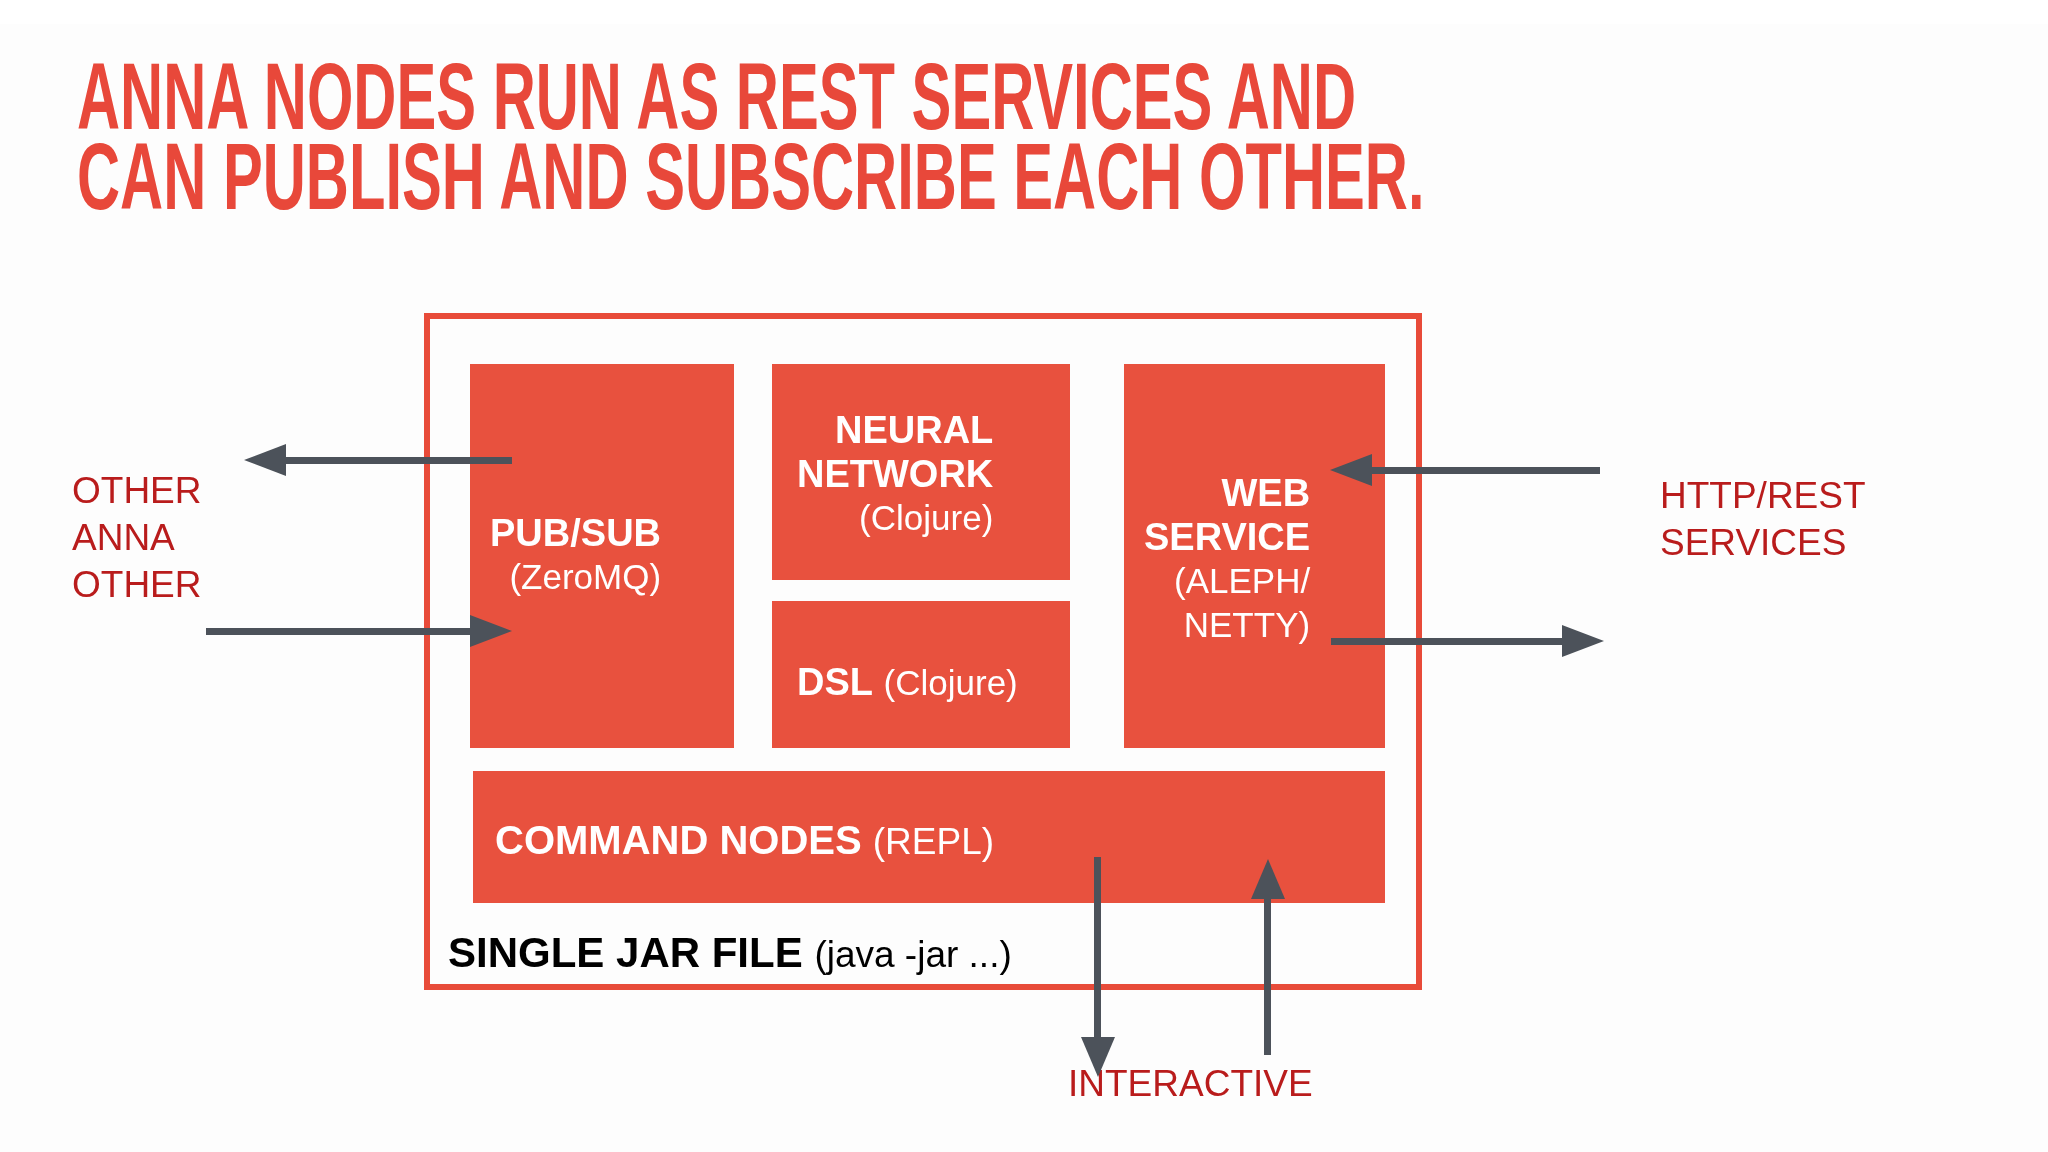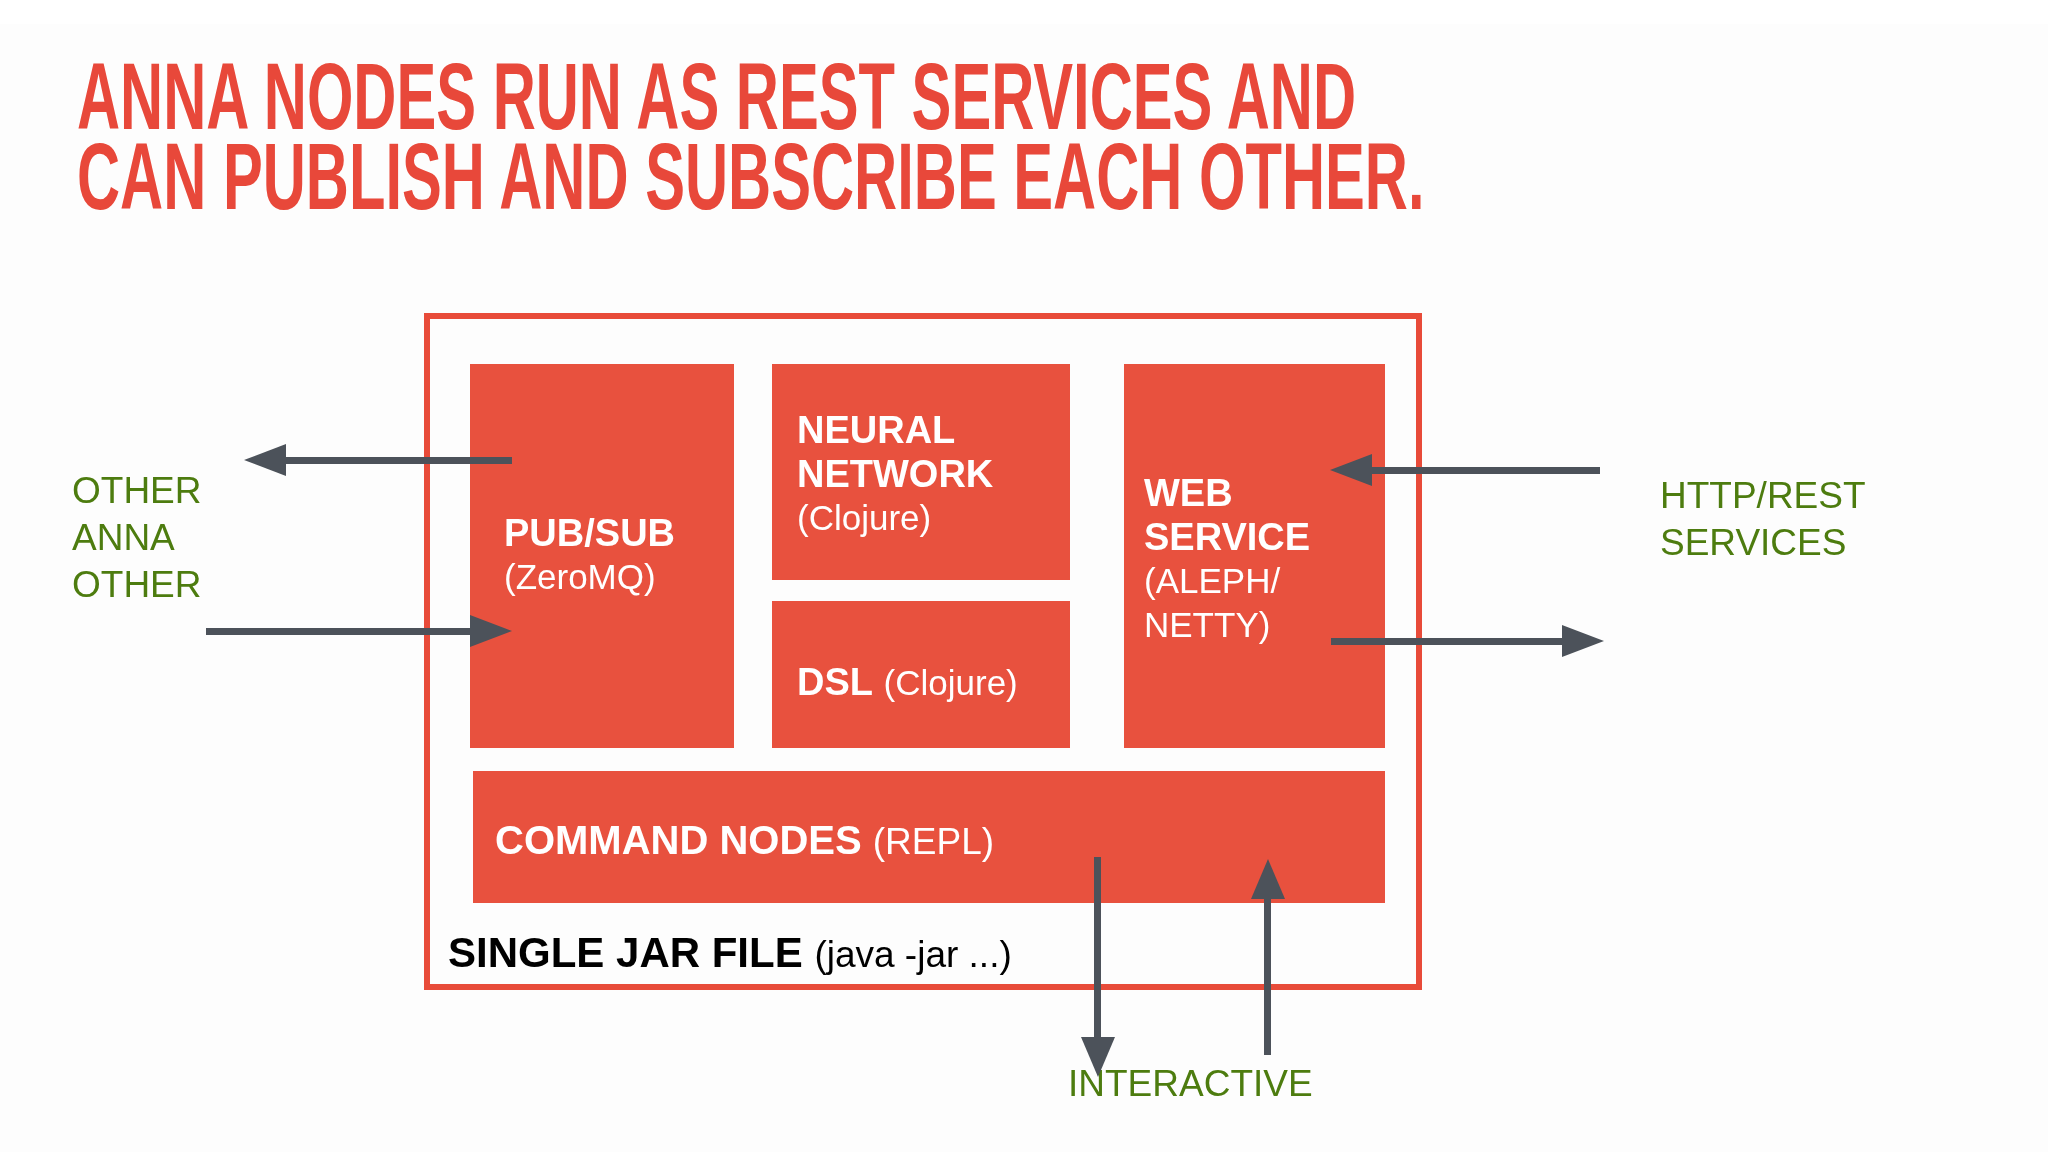--- a/index.html
+++ b/index.html
@@ -22,38 +22,39 @@
   
   .rbox{position:absolute;background:#e8513e;}
   .box-pubsub  {left:470px; top:340px; width:264px; height:384px;}
   .box-neural  {left:772px; top:340px; width:298px; height:216px;}
   .box-dsl     {left:772px; top:577px; width:298px; height:147px;}
   .box-web     {left:1124px;top:340px; width:261px; height:384px;}
   .box-command {left:473px; top:747px; width:912px; height:132px;}
   .boxtext{
     position:absolute;color:#ffffff;font-size:38px;line-height:44px;
     white-space:nowrap;
+    text-align:right;
   }
   .boxtext .b{font-weight:bold;}
   .boxtext .n{font-weight:normal;font-size:35px;}
-  .t-pubsub {left:504px; top:487px;}
+  .t-pubsub {left:490px; top:487px;}
   .t-neural {left:797px; top:384px;}
   .t-dsl    {left:797px; top:636px;}
   .t-web    {left:1144px;top:447px;}
   .t-command{left:495px; top:794px;font-size:40px;}
   .t-command .n{font-size:37px;}
   .t-jar{
     position:absolute;left:448px;top:907px;color:#000000;
     font-size:42px;line-height:44px;white-space:nowrap;
   }
   .t-jar .b{font-weight:bold;}
   .t-jar .n{font-weight:normal;font-size:37px;}
   
   .lbl{
-    position:absolute;color:#4d7c0f;font-size:37px;line-height:47px;
+    position:absolute;color:#b91c1c;font-size:37px;line-height:47px;
     white-space:nowrap;
   }
   .lbl-other      {left:72px;  top:443px;}
   .lbl-http       {left:1660px;top:448px;}
   .lbl-interactive{left:1068px;top:1036px;line-height:48px;}
   
   .aline{position:absolute;background:#4c525a;}
   .ahead{position:absolute;width:0;height:0;}
   .head-left {border-top:16px solid transparent;border-bottom:16px solid transparent;border-right:42px solid #4c525a;}
   .head-right{border-top:16px solid transparent;border-bottom:16px solid transparent;border-left:42px solid #4c525a;}

